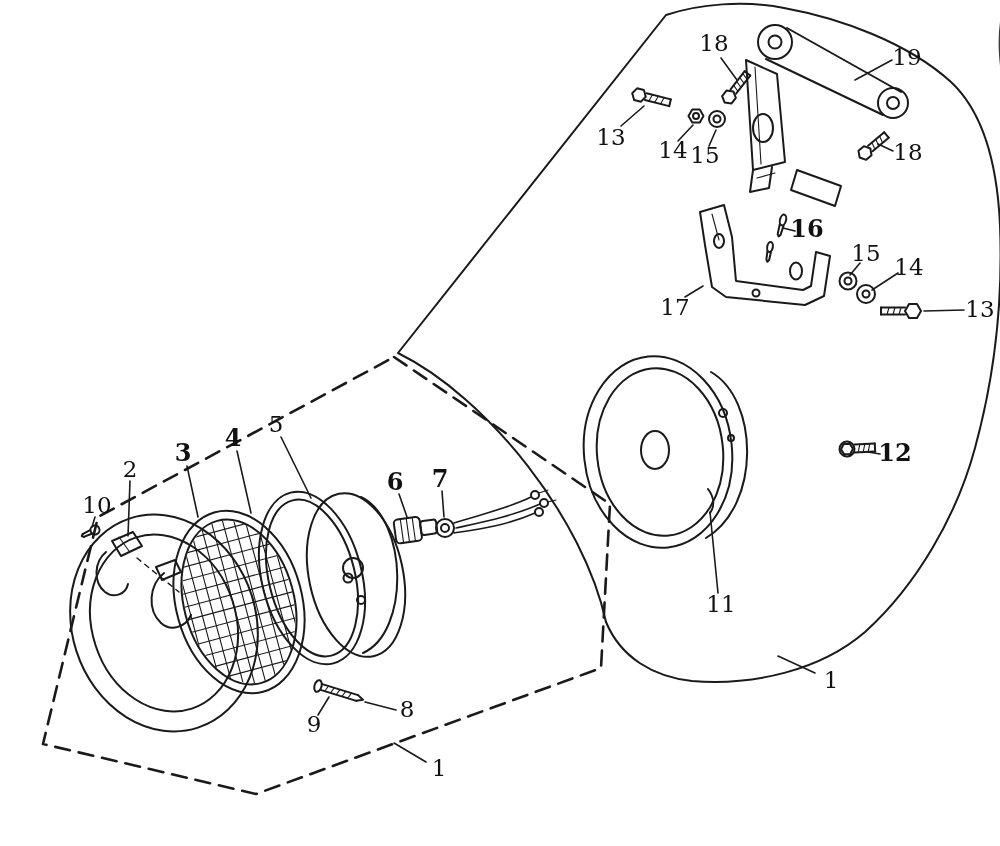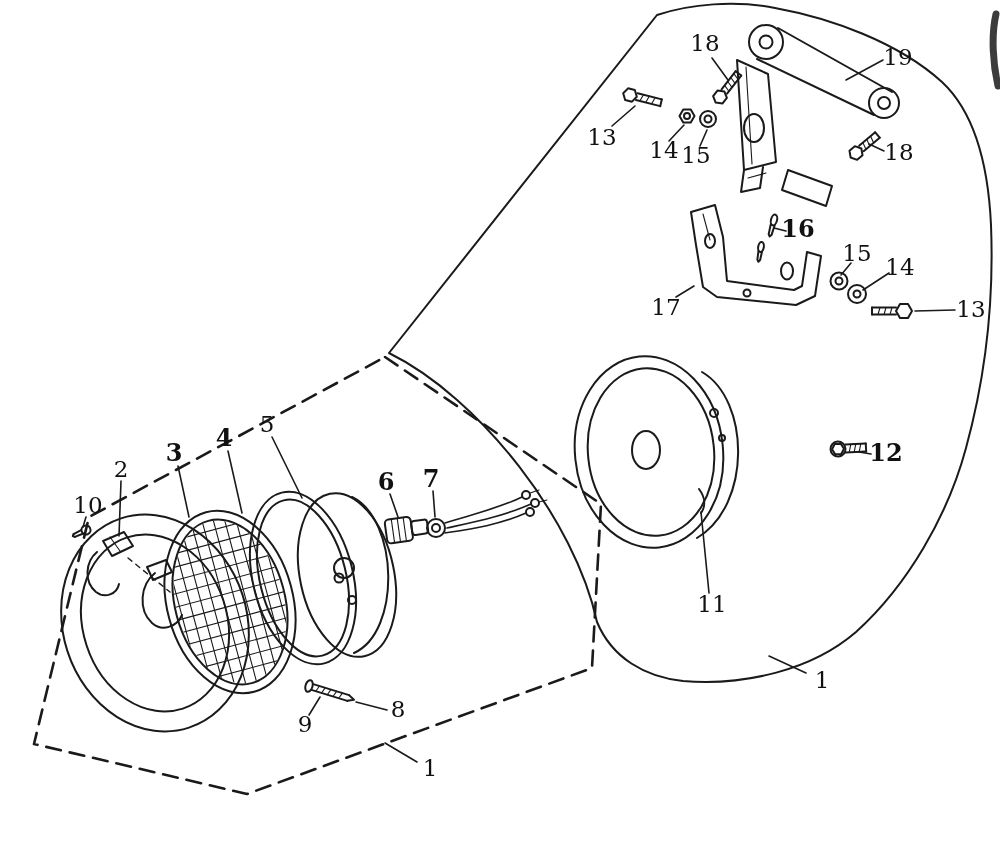--- a/index.html
+++ b/index.html
@@ -1,17 +1,17 @@
 <!DOCTYPE html>
 <html style="--ink: #1a1a1a; --bg: #ffffff;"><head>
 <meta charset="utf-8">
 <style>
   :root { --ink: #1a1a1a; --bg: #ffffff; }
   html, body { margin: 0; padding: 0; background: var(--bg); }
-  .stage { width: 812px; height: 846px; position: relative; background: var(--bg); }
+  .stage { width: 812px; height: 846px; position: relative; background: var(--bg); margin-left: 9px; }
   svg { display: block; }
   path, polygon, circle, ellipse, rect, line {
     fill: none;
     stroke: var(--ink);
     stroke-width: 2;
     stroke-linejoin: round;
     stroke-linecap: round;
   }
   .thin  { stroke-width: 1.1; }
   .mid   { stroke-width: 1.6; }

